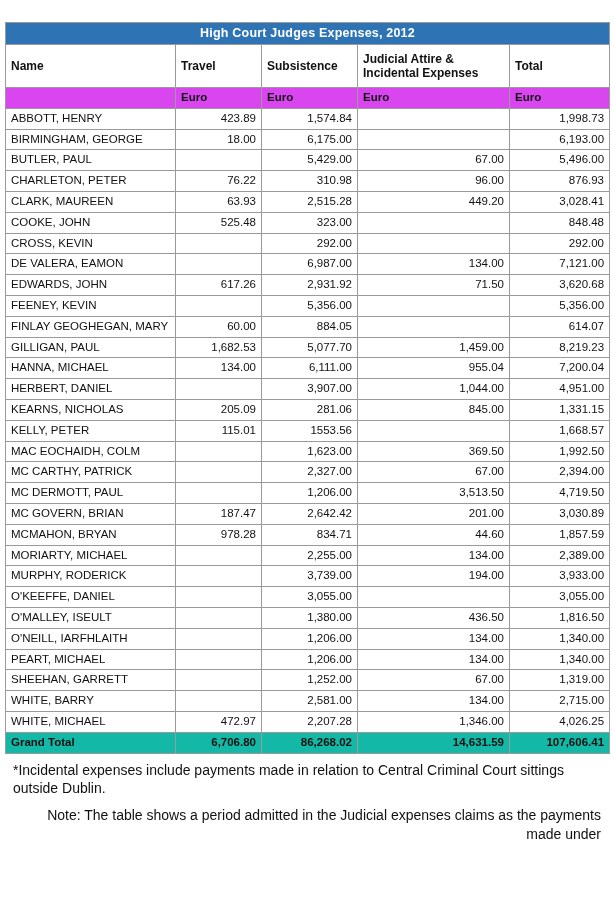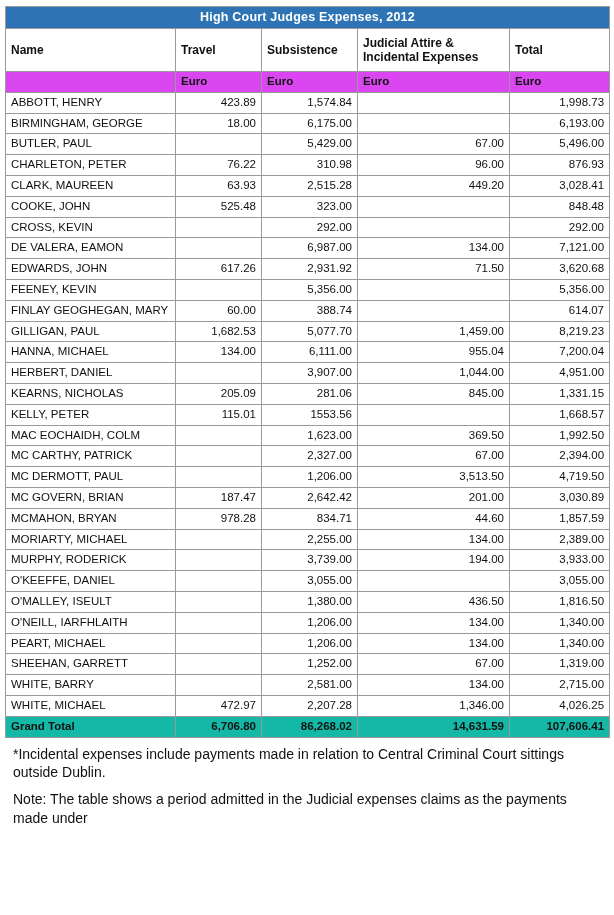--- a/index.html
+++ b/index.html
@@ -10,21 +10,21 @@
   body {
     width: 614px;
     height: 915px;
     font-family: "Liberation Sans", sans-serif;
     color: #111111;
     overflow: hidden;
   }
   .sheet {
     width: 614px;
     box-sizing: border-box;
-    padding: 6px 5px 0 5px;
+    padding: 22px 5px 0 5px;
   }
   table.expenses {
     border-collapse: collapse;
     width: 604px;
     table-layout: fixed;
     font-size: 11.5px;
   }
   table.expenses td, table.expenses th {
     border: 1px solid #9a9a9a;
     padding: 3px 5px;
@@ -63,20 +63,21 @@
     font-weight: bold;
   }
   .footnote {
     font-size: 14px;
     padding: 7px 8px 0 8px;
     line-height: 1.35;
     color: #111111;
   }
   .footnote .note2 {
     margin-top: 8px;
+    text-align: right;
   }
   col.c-name { width: 170px; }
   col.c-travel { width: 86px; }
   col.c-subs { width: 96px; }
   col.c-jud { width: 152px; }
   col.c-total { width: 100px; }
 </style>
 </head>
 <body>
 
@@ -174,21 +175,21 @@
       <tr>
         <td class="name-cell">FEENEY, KEVIN</td>
         <td class="num-cell"></td>
         <td class="num-cell">5,356.00</td>
         <td class="num-cell"></td>
         <td class="num-cell">5,356.00</td>
       </tr>
       <tr>
         <td class="name-cell">FINLAY GEOGHEGAN, MARY</td>
         <td class="num-cell">60.00</td>
-        <td class="num-cell">388.74</td>
+        <td class="num-cell">884.05</td>
         <td class="num-cell"></td>
         <td class="num-cell">614.07</td>
       </tr>
       <tr>
         <td class="name-cell">GILLIGAN, PAUL</td>
         <td class="num-cell">1,682.53</td>
         <td class="num-cell">5,077.70</td>
         <td class="num-cell">1,459.00</td>
         <td class="num-cell">8,219.23</td>
       </tr>

